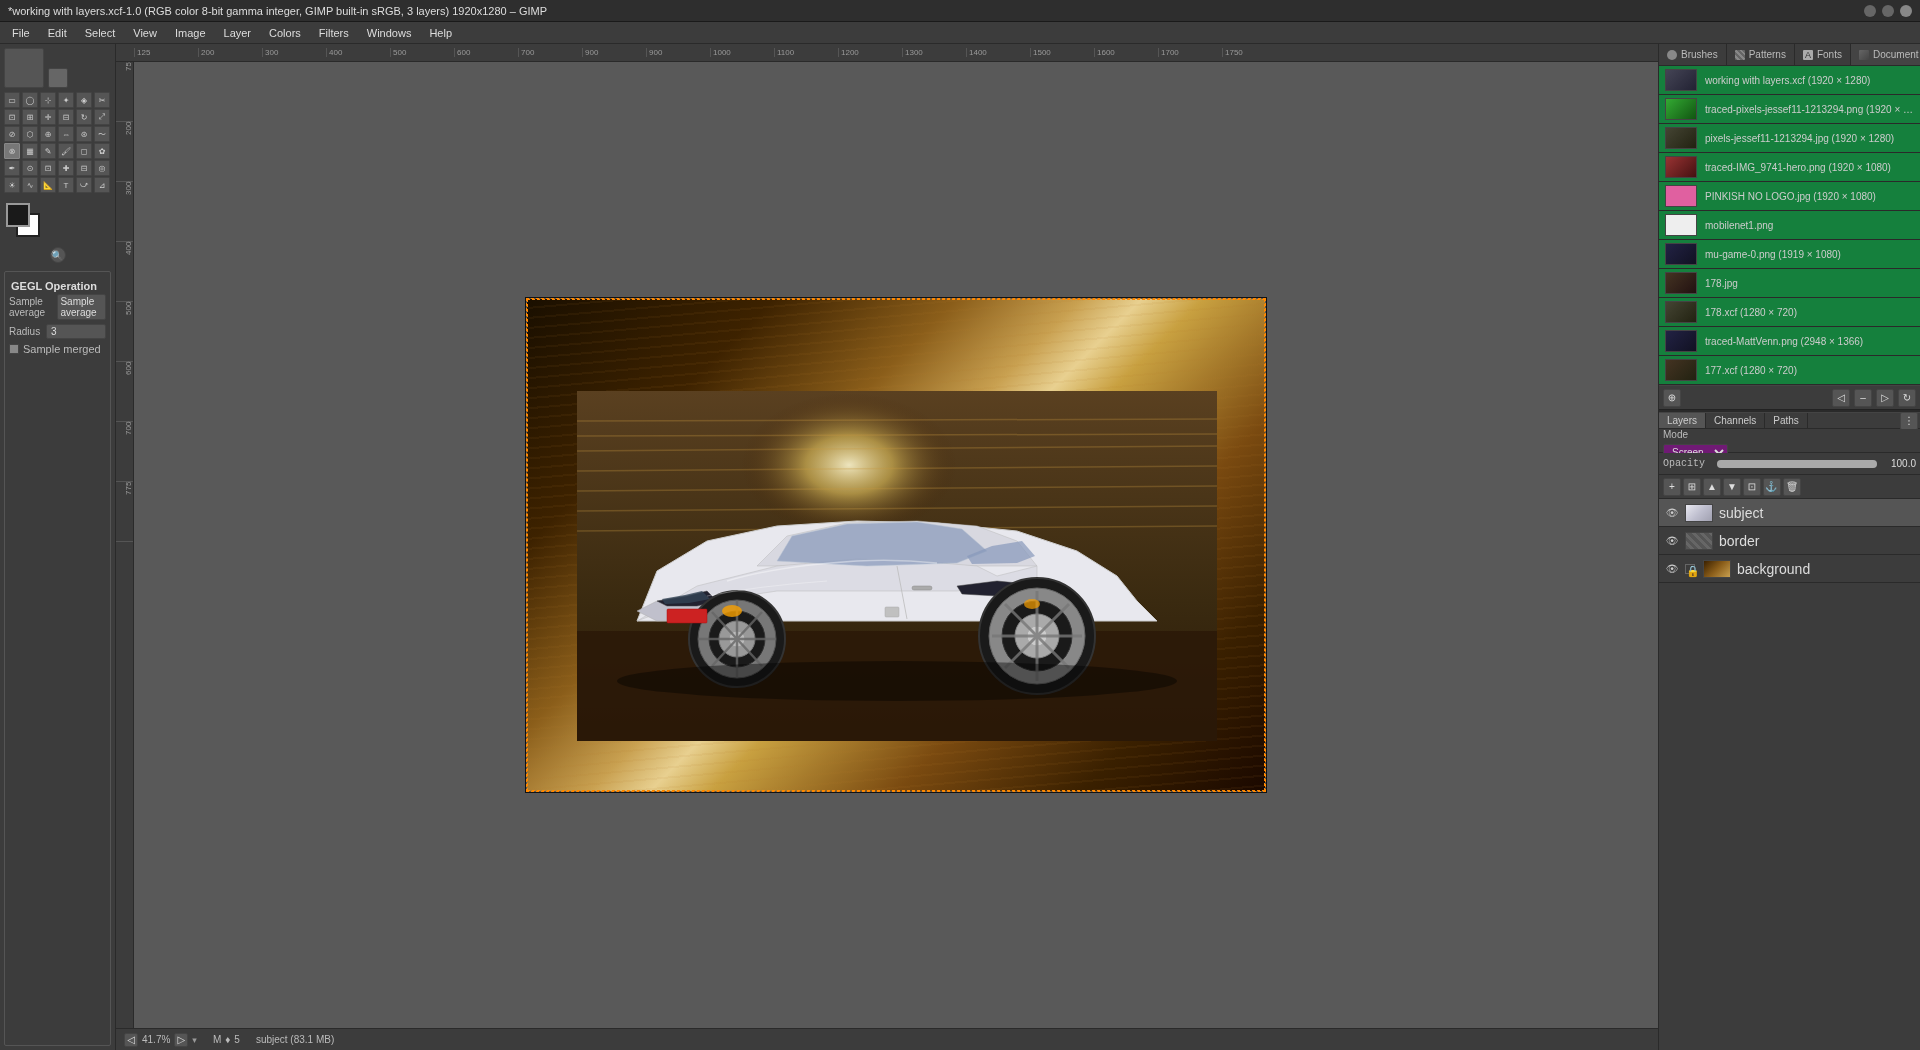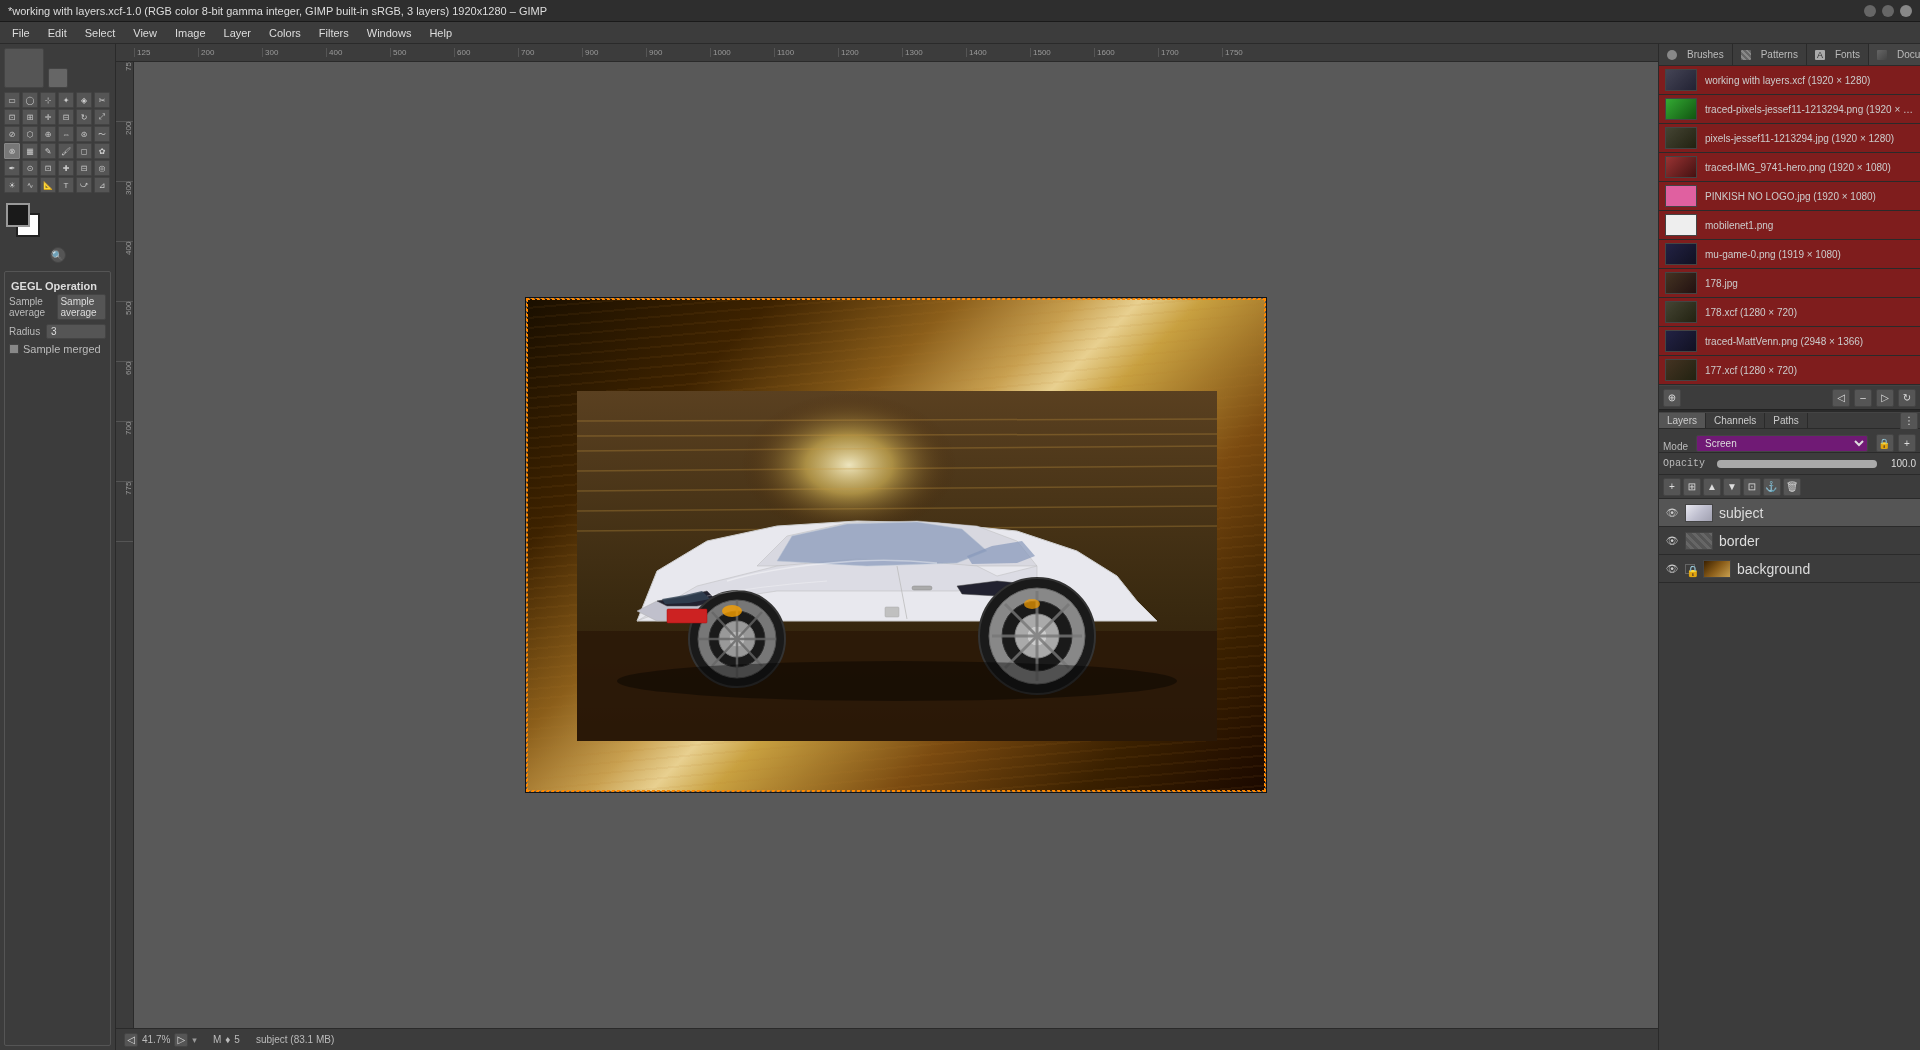--- a/index.html
+++ b/index.html
@@ -314,21 +314,21 @@
       display: flex;
       flex-direction: column;
       overflow: hidden;
     }
 
     
     #doc-history {
       overflow-y: auto;
       flex: 0 0 auto;
       max-height: 380px;
-      background: #7f1d1d;
+      background: #15803d;
     }
     .doc-item {
       display: flex;
       align-items: center;
       padding: 3px 6px;
       gap: 8px;
       border-bottom: 1px solid #2a2a2a;
       cursor: pointer;
     }
     .doc-thumb {
@@ -379,24 +379,25 @@
       border-right: 1px solid #2a2a2a;
     }
     .layers-tab.active {
       background: #555;
     }
 
     #layers-toolbar {
       height: 24px;
       background: #3c3c3c;
       display: flex;
-      align-items: flex-end;
+      align-items: flex-start;
       padding: 0 4px;
       gap: 4px;
       border-bottom: 1px solid #2a2a2a;
+      flex-direction: column;
     }
     .layers-toolbar-label {
       font-size: 10px;
       color: #bbb;
       margin-right: 4px;
     }
     .layers-mode-select {
       background: #701a75;
       border: 1px solid #444;
       border-radius: 2px;
@@ -589,21 +590,21 @@
       overflow: hidden;
     }
     .rph-tab {
       padding: 2px 8px;
       font-size: 10px;
       color: #bbb;
       cursor: pointer;
       border-right: 1px solid #2a2a2a;
       display: flex;
       align-items: center;
-      gap: 10px;
+      gap: 4px;
       white-space: nowrap;
     }
     .rph-icon {
       width: 10px; height: 10px;
       display: inline-block;
       border-radius: 1px;
     }
     .rph-icon-brushes { background: #888; border-radius: 50%; }
     .rph-icon-patterns { background: repeating-linear-gradient(45deg, #666 0px, #666 2px, #888 2px, #888 4px); }
     .rph-icon-fonts { background: #aaa; font-size: 9px; color: #333; text-align: center; line-height: 10px; }

